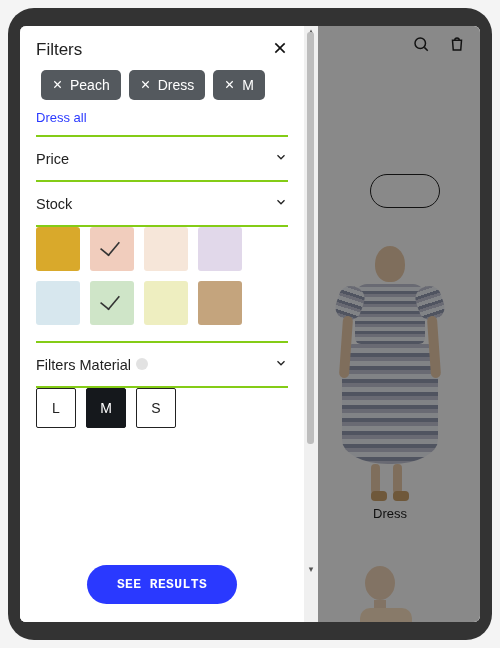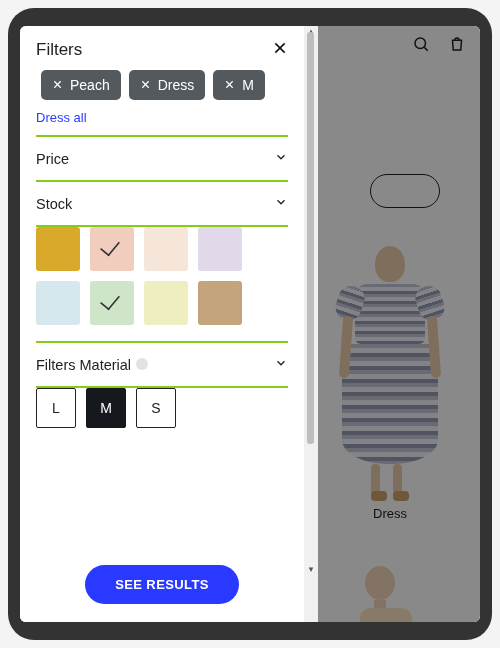--- a/index.html
+++ b/index.html
@@ -120,21 +120,21 @@
     font-size:14px; color:#222; background:#fff;
   }
   .size.sel { background:#15181c; color:#fff; border-color:#15181c;}
 
   .cta-wrap {
     margin-top:auto; padding: 12px 0 18px; text-align:center; background:#fff;
     border-top: 0;
   }
   .cta {
     background:#2a39ff; color:#fff; border:none; border-radius:999px;
-    padding: 12px 30px; font-size:13px; font-weight:700; letter-spacing:0.4px;
+    padding: 12px 30px; font-size:13px; font-weight:700; letter-spacing:0.4px;font-family:Liberation Mono, monospace;
   }
 </style>
 </head>
 <body>
 
 <div class="device">
   <div class="screen">
 
     <div class="store-bg">
       <div class="topbar">

